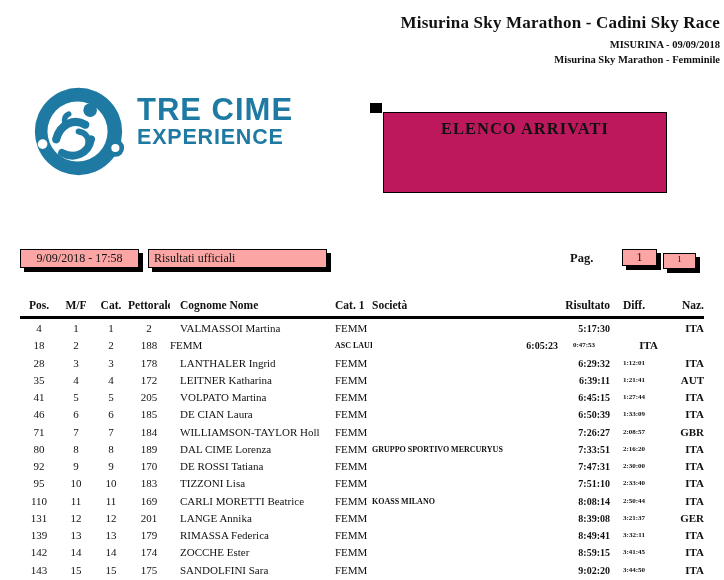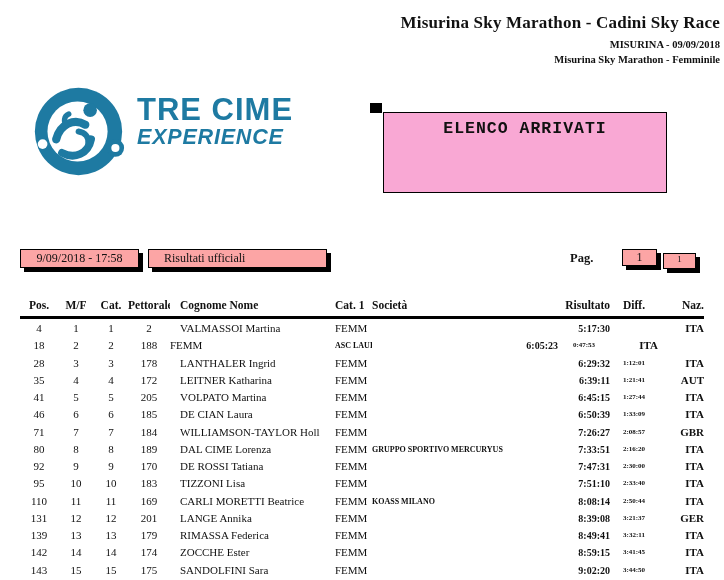--- a/index.html
+++ b/index.html
@@ -13,34 +13,34 @@
   #doc-title { font-size:17px; font-weight:bold; letter-spacing:.2px; }
   #doc-sub1 { font-size:10.5px; font-weight:bold; margin-top:6px; }
   #doc-sub2 { font-size:10.5px; font-weight:bold; margin-top:4px; }
 
   
   #logo { left:30px; top:83px; width:270px; height:100px; }
   #logo-emblem { position:absolute; left:0; top:0; }
   #logo-text { position:absolute; left:107px; top:12px; color:var(--teal);
     font-family:"Liberation Sans","DejaVu Sans",sans-serif; font-weight:bold; }
   #logo-line1 { font-size:31px; letter-spacing:1px; line-height:30px; }
-  #logo-line2 { font-size:21.5px; letter-spacing:.8px; line-height:24px;font-style:italic; }
+  #logo-line2 { font-size:21.5px; letter-spacing:.8px; line-height:24px; }
 
   
   #banner-box { left:383px; top:112px; width:284px; height:81px;
-    border:1.5px solid #000; background:#f9a8d4;font-family:Liberation Mono, monospace; }
+    border:1.5px solid #000; background:#be185d; }
   #banner-title { text-align:center; font-size:16.5px; font-weight:bold;
     letter-spacing:1px; padding-top:6px; }
   #artifact-mark { left:370px; top:103px; width:12px; height:10px; background:#000; }
 
   
   .shadow-box { border:1px solid #000; background:#fca5a5; box-shadow:4px 4px 0 #000;
     font-size:12px; line-height:17px; }
   #datetime-box { left:20px; top:249px; width:119px; height:19px; text-align:center; }
-  #status-box  { left:148px; top:249px; width:179px; height:19px; text-align:left; padding-left:15px; }
+  #status-box  { left:148px; top:249px; width:179px; height:19px; text-align:left; padding-left:5px; }
   #pag-label { left:570px; top:251px; font-size:12.5px; font-weight:bold; }
   #page-num-box  { left:622px; top:249px; width:35px; height:17px; border-width:1.5px;
     text-align:center; line-height:14px; font-size:12px; }
   #page-total-box { left:663px; top:253px; width:33px; height:16px; border-width:1.5px;
     text-align:center; line-height:10px; font-size:9px; }
 
   
   .trow, #table-header {
     display:grid;
     grid-template-columns:38px 36px 34px 42px 165px 37px 186px 52px 48px 46px;

